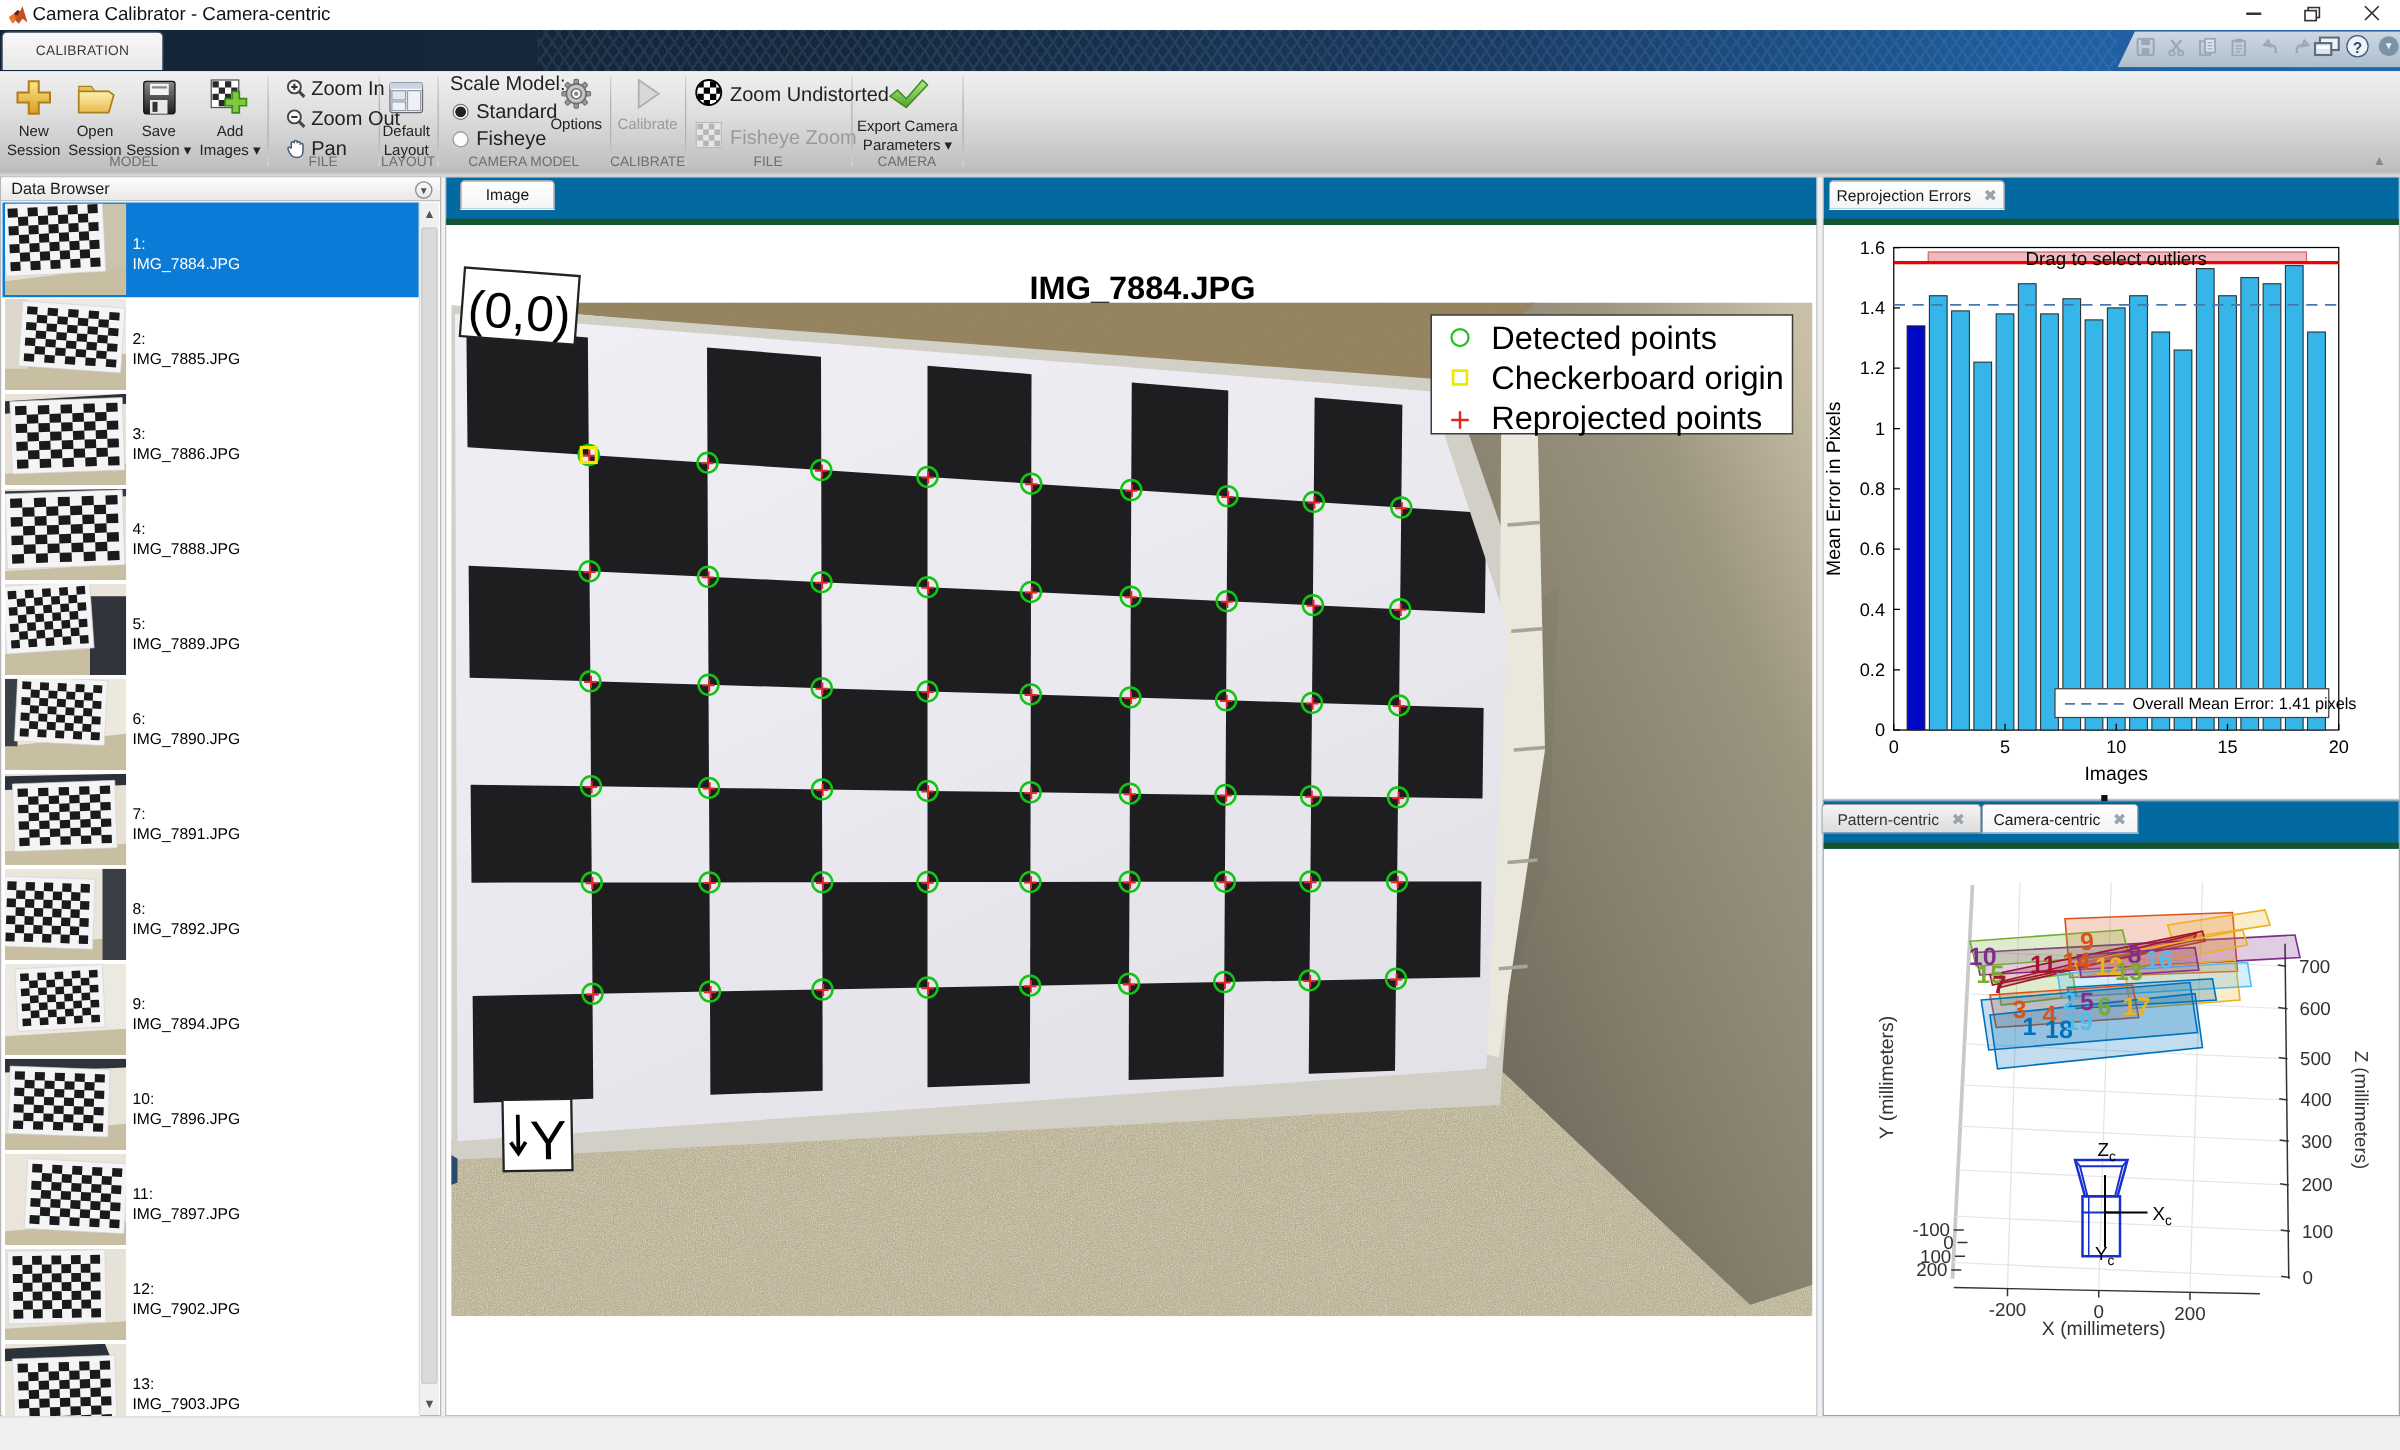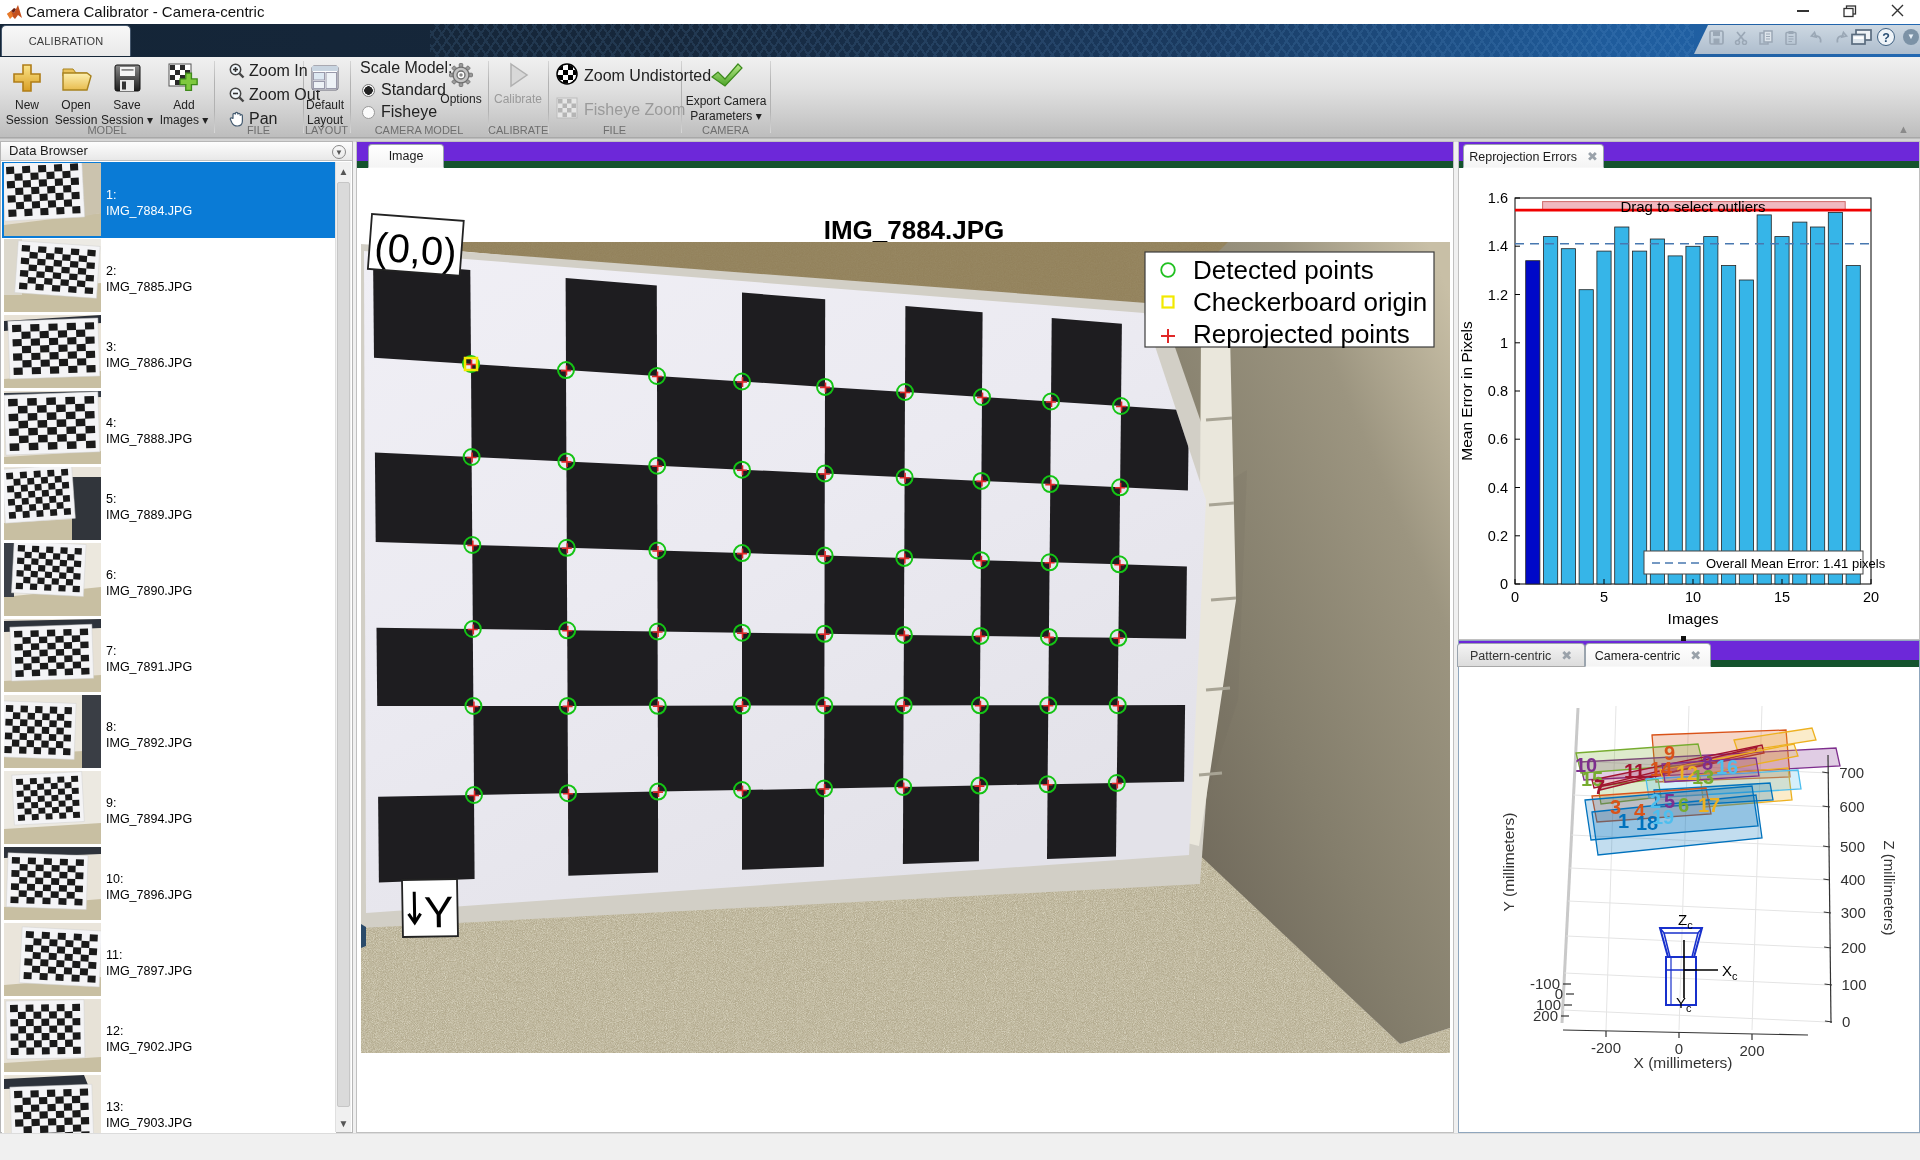--- a/index.html
+++ b/index.html
@@ -25,21 +25,21 @@
 #dbhead{position:absolute;left:0;top:0;width:351px;height:19px;background:linear-gradient(#fdfdfd,#e8e8e8);border-bottom:1px solid #c0c0c0;font-size:13px;color:#1a1a1a;padding-left:8px;line-height:18px}
 .dbitem{position:absolute;left:1px;width:334px;height:76px;background:#fff}
 .dbitem.sel{background:#0a7bd6;color:#fff}
 .dbitem .th{position:absolute;left:2px;top:1px;width:97px;height:73px}
 .dbitem .lb{position:absolute;left:104px;top:25px;font-size:12.5px;line-height:16px;white-space:pre}
 #dbscroll{position:absolute;right:1px;top:20px;width:16px;height:970px;background:#f0f0f0;border-left:1px solid #e0e0e0}
 #dbthumb{position:absolute;right:2px;top:40px;width:13px;height:925px;background:#dadada;border:1px solid #c6c6c6;border-radius:2px}
 .scrarr{position:absolute;right:1px;width:15px;height:17px;font-size:10px;color:#555;text-align:center;line-height:17px}
 
 #cpanel{left:356px;top:141px;width:1098px;height:992px;background:#fff;border:1px solid #c0c0c0}
-.tabbar{position:absolute;left:0;top:0;width:100%;height:26px;background:#6d28d9;border-bottom:7px solid #14532d}
+.tabbar{position:absolute;left:0;top:0;width:100%;height:38px;background:#0369a1;border-bottom:5px solid #14532d}
 .ptab{position:absolute;top:2px;height:24px;background:linear-gradient(#fff,#f4f4f4);border:1px solid #9aa4ae;border-bottom:1px solid #f8f8f8;border-radius:4px 4px 0 0;font-size:12.5px;color:#1a1a1a;text-align:center;line-height:23px}
 .ptab.uns{background:linear-gradient(#f4f4f4,#dcdcdc);border-bottom:1px solid #a8a8a8;color:#333}
 .x{color:#9aa2aa;font-size:13px;margin-left:10px}
 #imgtitle{position:absolute;left:8px;top:73px;width:1098px;text-align:center;font-size:26px;font-weight:bold;color:#000}
 
 #rpanel1{left:1458px;top:141px;width:462px;height:499px;background:#fff;border:1px solid #c0c0c0}
 #rpanel2{left:1458px;top:640px;width:462px;height:493px;background:#fff;border:1px solid #8fa6bd}
 svg text{font-family:"Liberation Sans",sans-serif}
 </style></head>
 <body>

